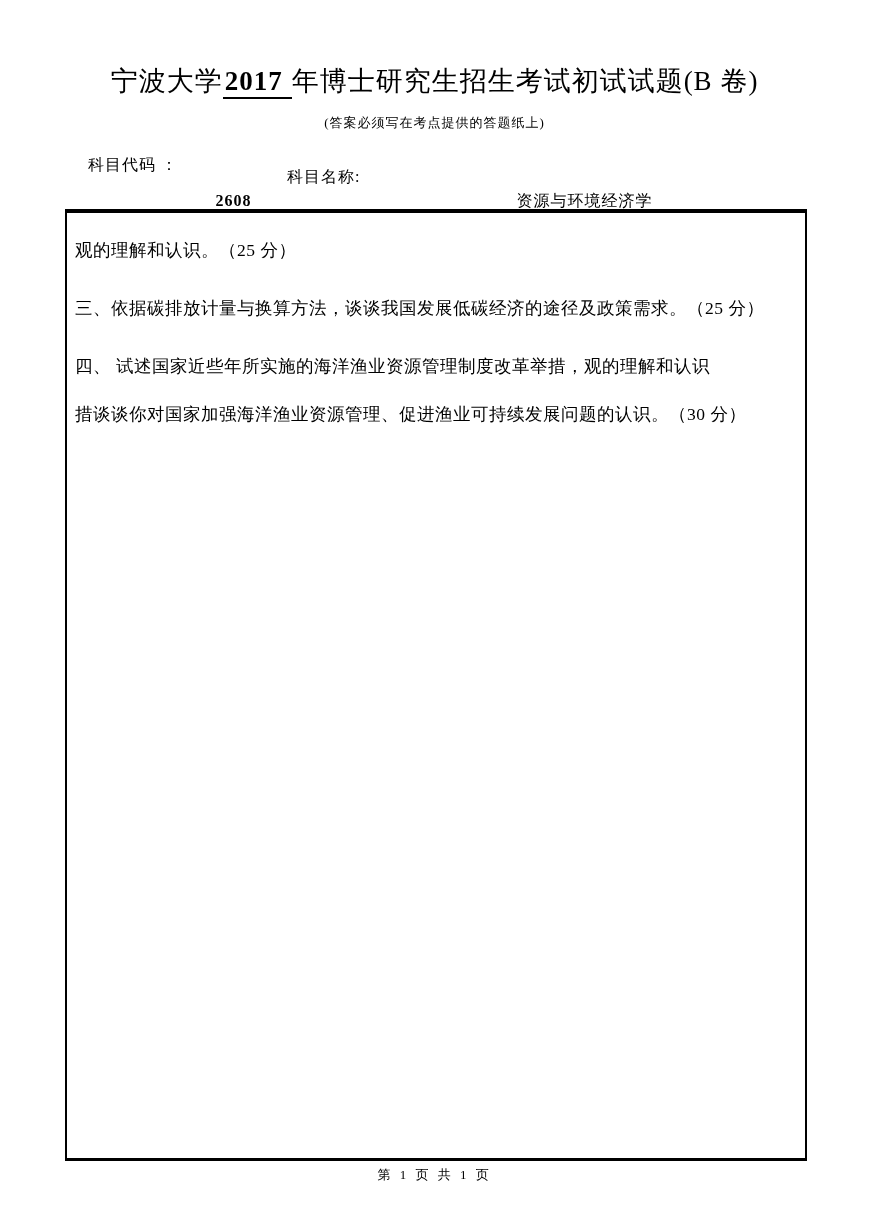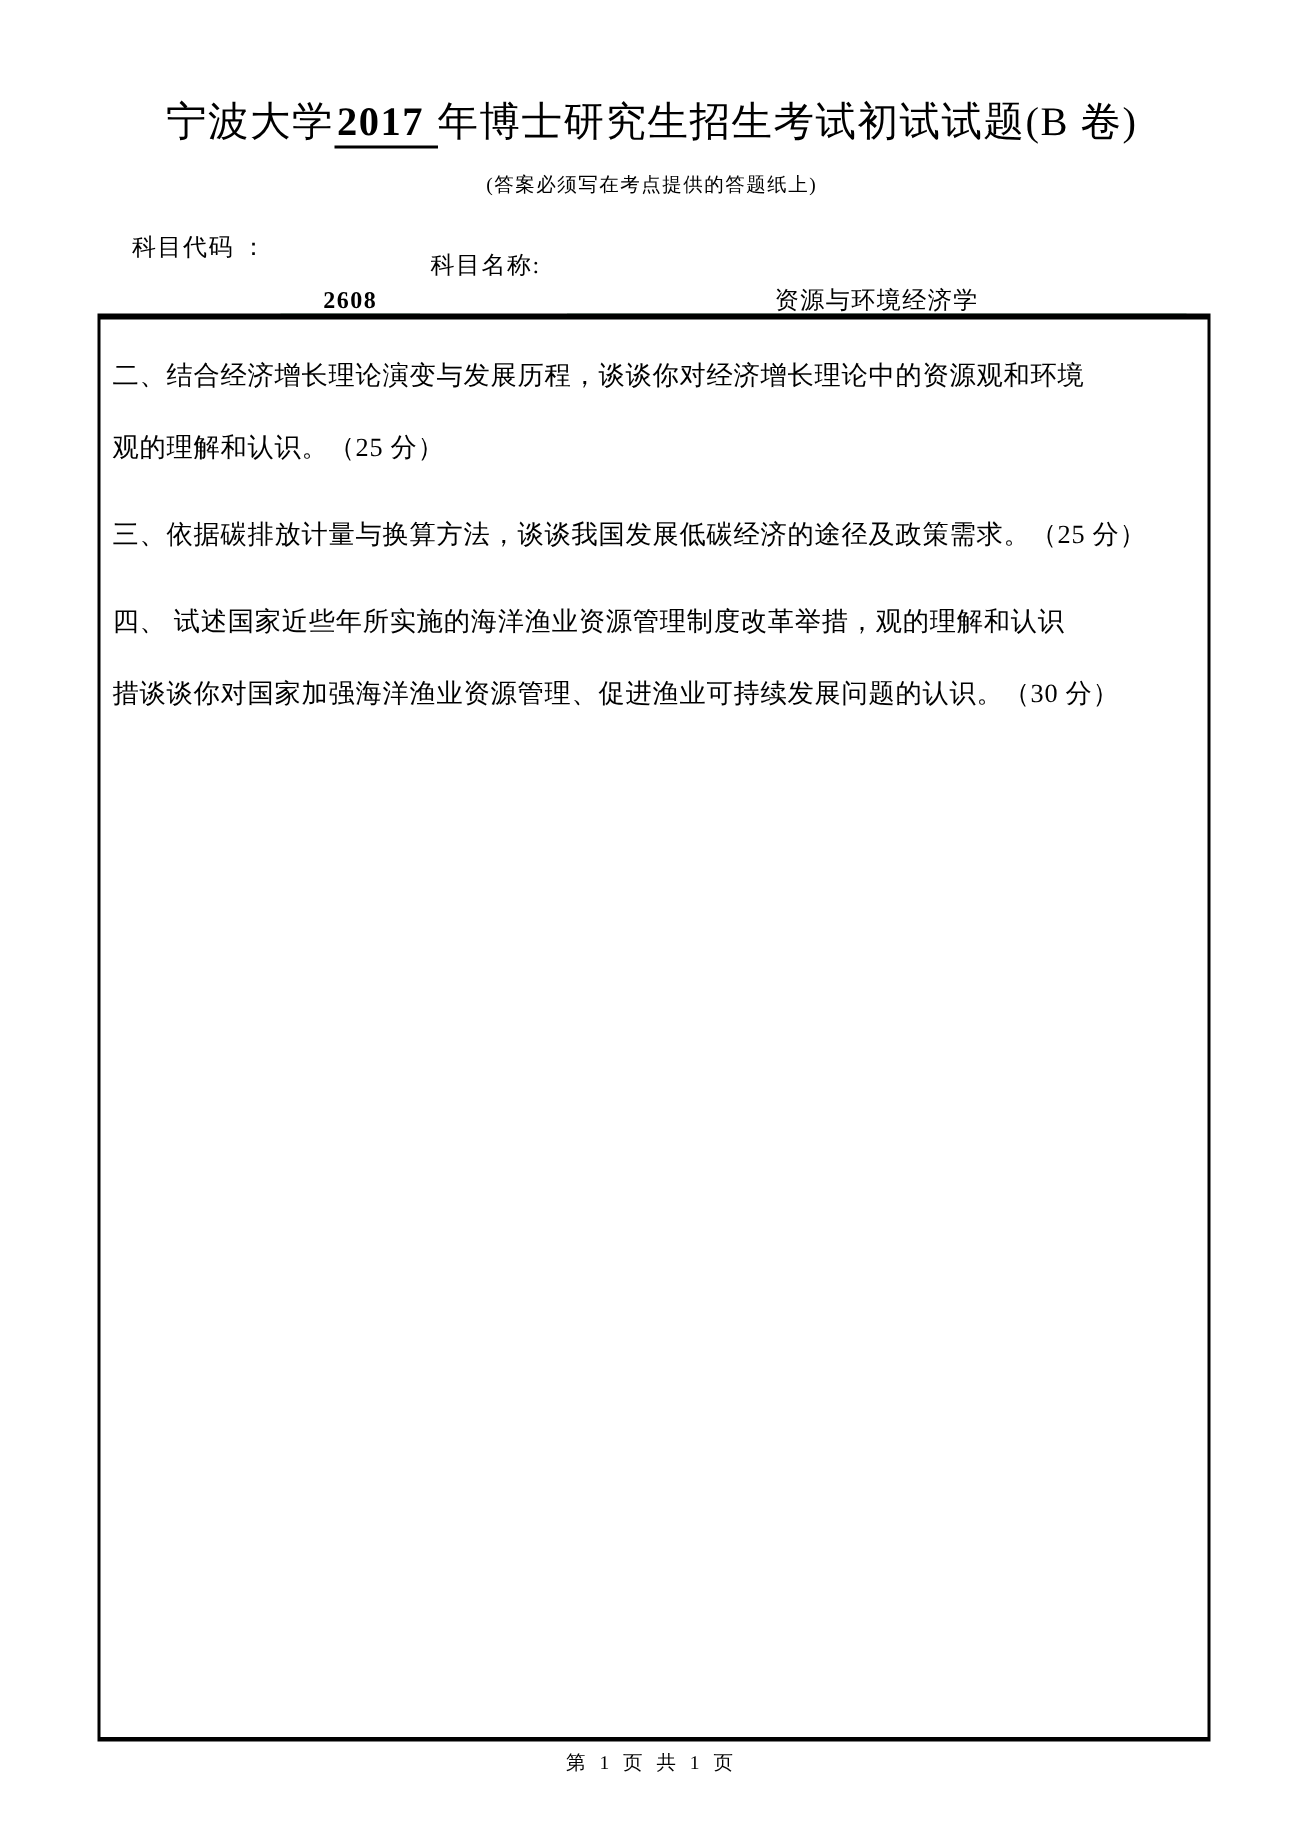--- a/index.html
+++ b/index.html
@@ -115,21 +115,20 @@
 
   <div class="form-row">
     <span class="form-label code-label">科目代码 ：</span>
     <span class="fill-cell code-cell">2608</span>
     <span class="form-label name-label">科目名称:</span>
     <span class="fill-cell name-cell">资源与环境经济学</span>
   </div>
 
   <div class="q-box">
     <div class="question">
-      <div class="q-line">二、结合经济增长理论演变与发展历程，谈谈你对经济增长理论中的资源观和环境</div>
       <div class="q-line">观的理解和认识。（25 分）</div>
     </div>
     <div class="question">
       <div class="q-line">三、依据碳排放计量与换算方法，谈谈我国发展低碳经济的途径及政策需求。（25 分）</div>
     </div>
     <div class="question">
       <div class="q-line">四、 试述国家近些年所实施的海洋渔业资源管理制度改革举措，观的理解和认识</div>
       <div class="q-line">措谈谈你对国家加强海洋渔业资源管理、促进渔业可持续发展问题的认识。（30 分）</div>
     </div>
   </div>

